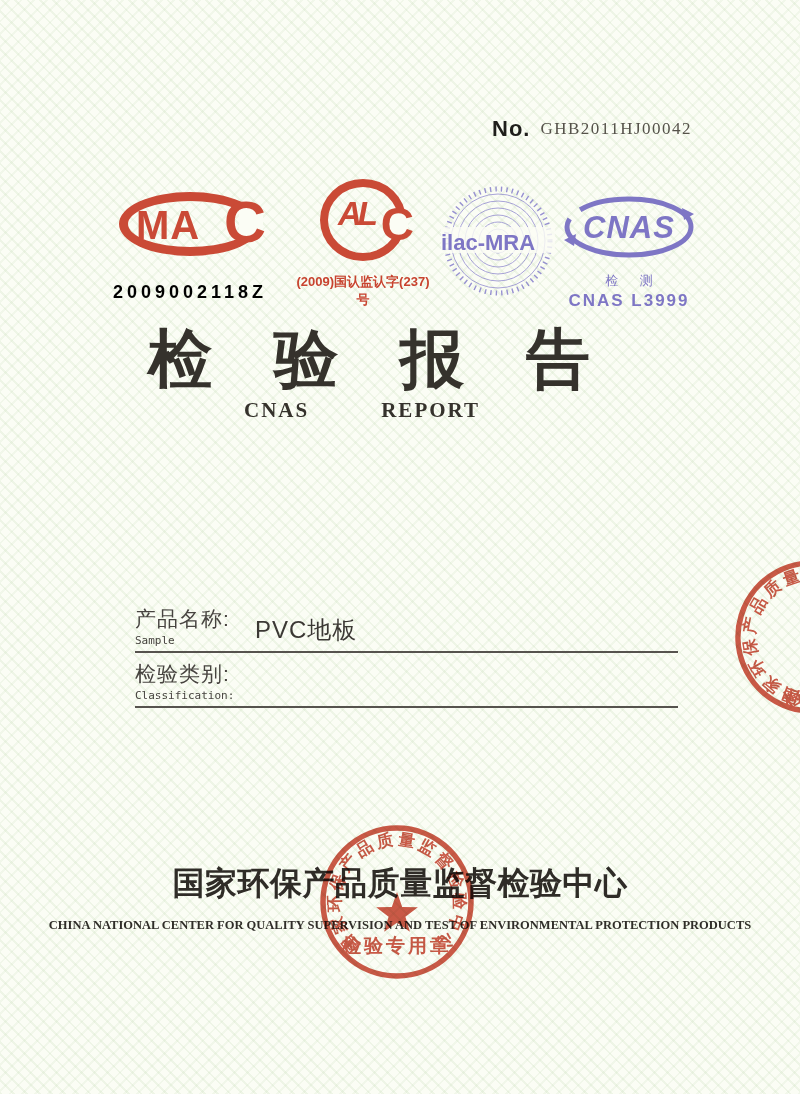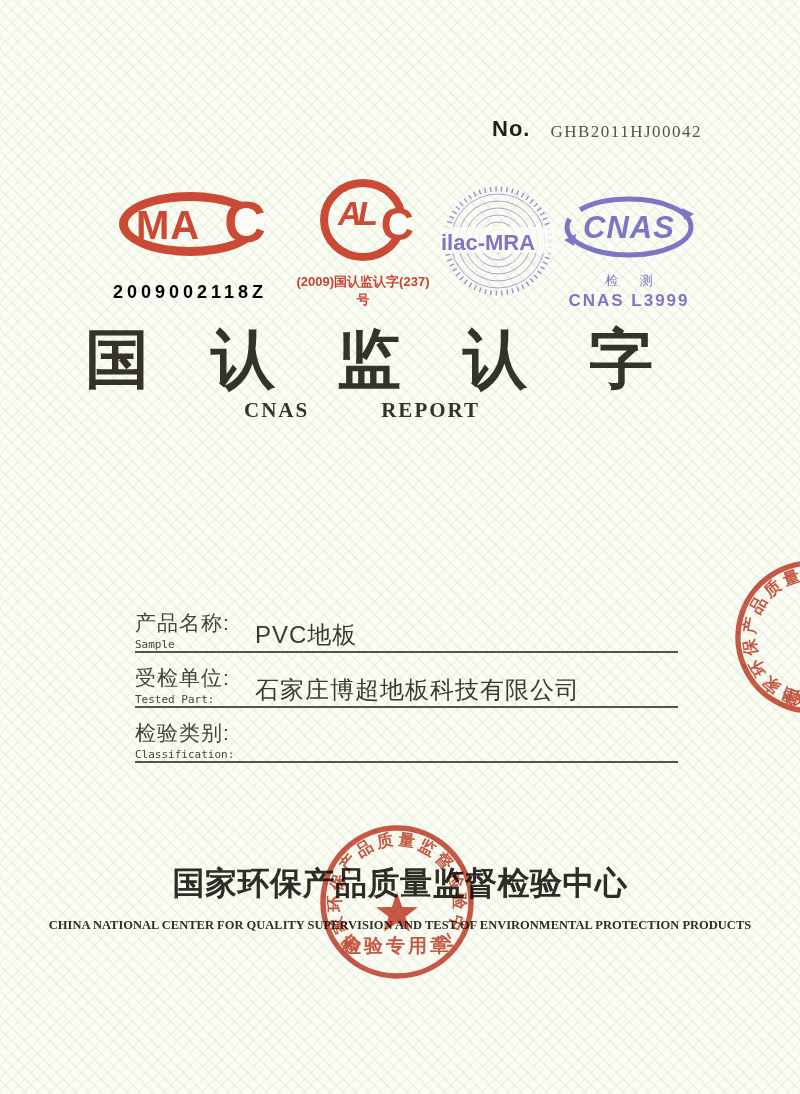--- a/index.html
+++ b/index.html
@@ -8,21 +8,21 @@
     font-family:"Liberation Sans", sans-serif;
     background:
       repeating-linear-gradient(45deg,  rgba(193,217,178,0.22) 0 2px, rgba(0,0,0,0) 2px 9px),
       repeating-linear-gradient(-45deg, rgba(193,217,178,0.16) 0 2px, rgba(0,0,0,0) 2px 9px),
       #fbfdf5;
     color:#35322c;
   }
   .abs { position:absolute; }
 
   
-  .no-block { left:492px; top:116px; display:flex; align-items:flex-end; gap:20px; }
+  .no-block { left:492px; top:116px; display:flex; align-items:center; gap:10px; }
   .no-label { font-size:22px; font-weight:bold; color:#1f1e1b; letter-spacing:1px; }
   .no-value { font-family:"Liberation Serif", serif; font-size:17px; color:#55524a; letter-spacing:1.5px; }
 
   
   .logo { text-align:center; }
   .logo-cma { left:108px; top:192px; width:164px; }
   .cma-oval { position:relative; width:142px; height:64px; margin:0 auto;
               border:9px solid #ca4a36; border-radius:50%; box-sizing:border-box; }
   .cma-ma { position:absolute; left:8px; top:2px; font-size:40px; font-weight:bold;
             color:#ca4a36; letter-spacing:1px; }
@@ -54,21 +54,21 @@
   
   .title-zh { left:0; top:316px; width:800px; text-align:center;
               font-size:64px; font-weight:bold; letter-spacing:62px; color:#35322c; white-space:nowrap; }
   .title-en { left:0; top:398px; width:800px; display:flex; justify-content:center; gap:72px;
               transform:translateX(-38px);
               font-family:"Liberation Serif", serif; font-size:21px; font-weight:bold;
               letter-spacing:2px; color:#35322c; }
 
   
   .form { left:135px; top:598px; width:543px; }
-  .form-row { display:flex; align-items:flex-end; border-bottom:2px solid #56534e;
+  .form-row { display:flex; align-items:center; border-bottom:2px solid #56534e;
               height:51px; padding-top:2px; box-sizing:content-box; }
   .label-col { flex:0 0 120px; }
   .label-zh { font-size:21px; color:#474440; letter-spacing:1px; }
   .label-en { font-family:"DejaVu Sans Mono", monospace; font-size:11px; color:#45423e; margin-top:1px; }
   .value    { font-size:24px; color:#3b3834; padding-top:8px; letter-spacing:1px; }
 
   
   .footer-zh { left:0; top:862px; width:800px; text-align:center;
                font-size:32px; font-weight:bold; letter-spacing:0.5px; color:#2f2c27; }
   .footer-en { left:0; top:918px; width:800px; text-align:center;
@@ -125,40 +125,33 @@
   <svg width="138" height="76" viewBox="0 0 138 76">
     <ellipse cx="69" cy="37" rx="62" ry="28" fill="none" stroke="#7e76c5" stroke-width="5" stroke-dasharray="155 14"></ellipse>
     <polygon points="4,50 16,44 14,56" fill="#7e76c5"></polygon>
     <polygon points="134,24 122,18 124,30" fill="#7e76c5"></polygon>
     <text x="69" y="48" text-anchor="middle" font-size="31" font-weight="bold" font-style="italic" fill="#7e76c5" letter-spacing="1">CNAS</text>
   </svg>
   <div class="cnas-tag">检 测</div>
   <div class="cnas-cert">CNAS L3999</div>
 </div>
 
-<div class="abs title-zh">国认监认字</div>
+<div class="abs title-zh">检验报告</div>
 <div class="abs title-en">
   <span>CNAS</span>
   <span>REPORT</span>
 </div>
 
 <div class="abs form">
   <div class="form-row">
     <div class="label-col">
       <div class="label-zh">产品名称:</div>
       <div class="label-en">Sample</div>
     </div>
     <div class="value">PVC地板</div>
-  </div>
-  <div class="form-row">
-    <div class="label-col">
-      <div class="label-zh">受检单位:</div>
-      <div class="label-en">Tested Part:</div>
-    </div>
-    <div class="value">石家庄博超地板科技有限公司</div>
   </div>
   <div class="form-row">
     <div class="label-col">
       <div class="label-zh">检验类别:</div>
       <div class="label-en">Classification:</div>
     </div>
   </div>
 </div>
 
 <div class="abs footer-zh">国家环保产品质量监督检验中心</div>

